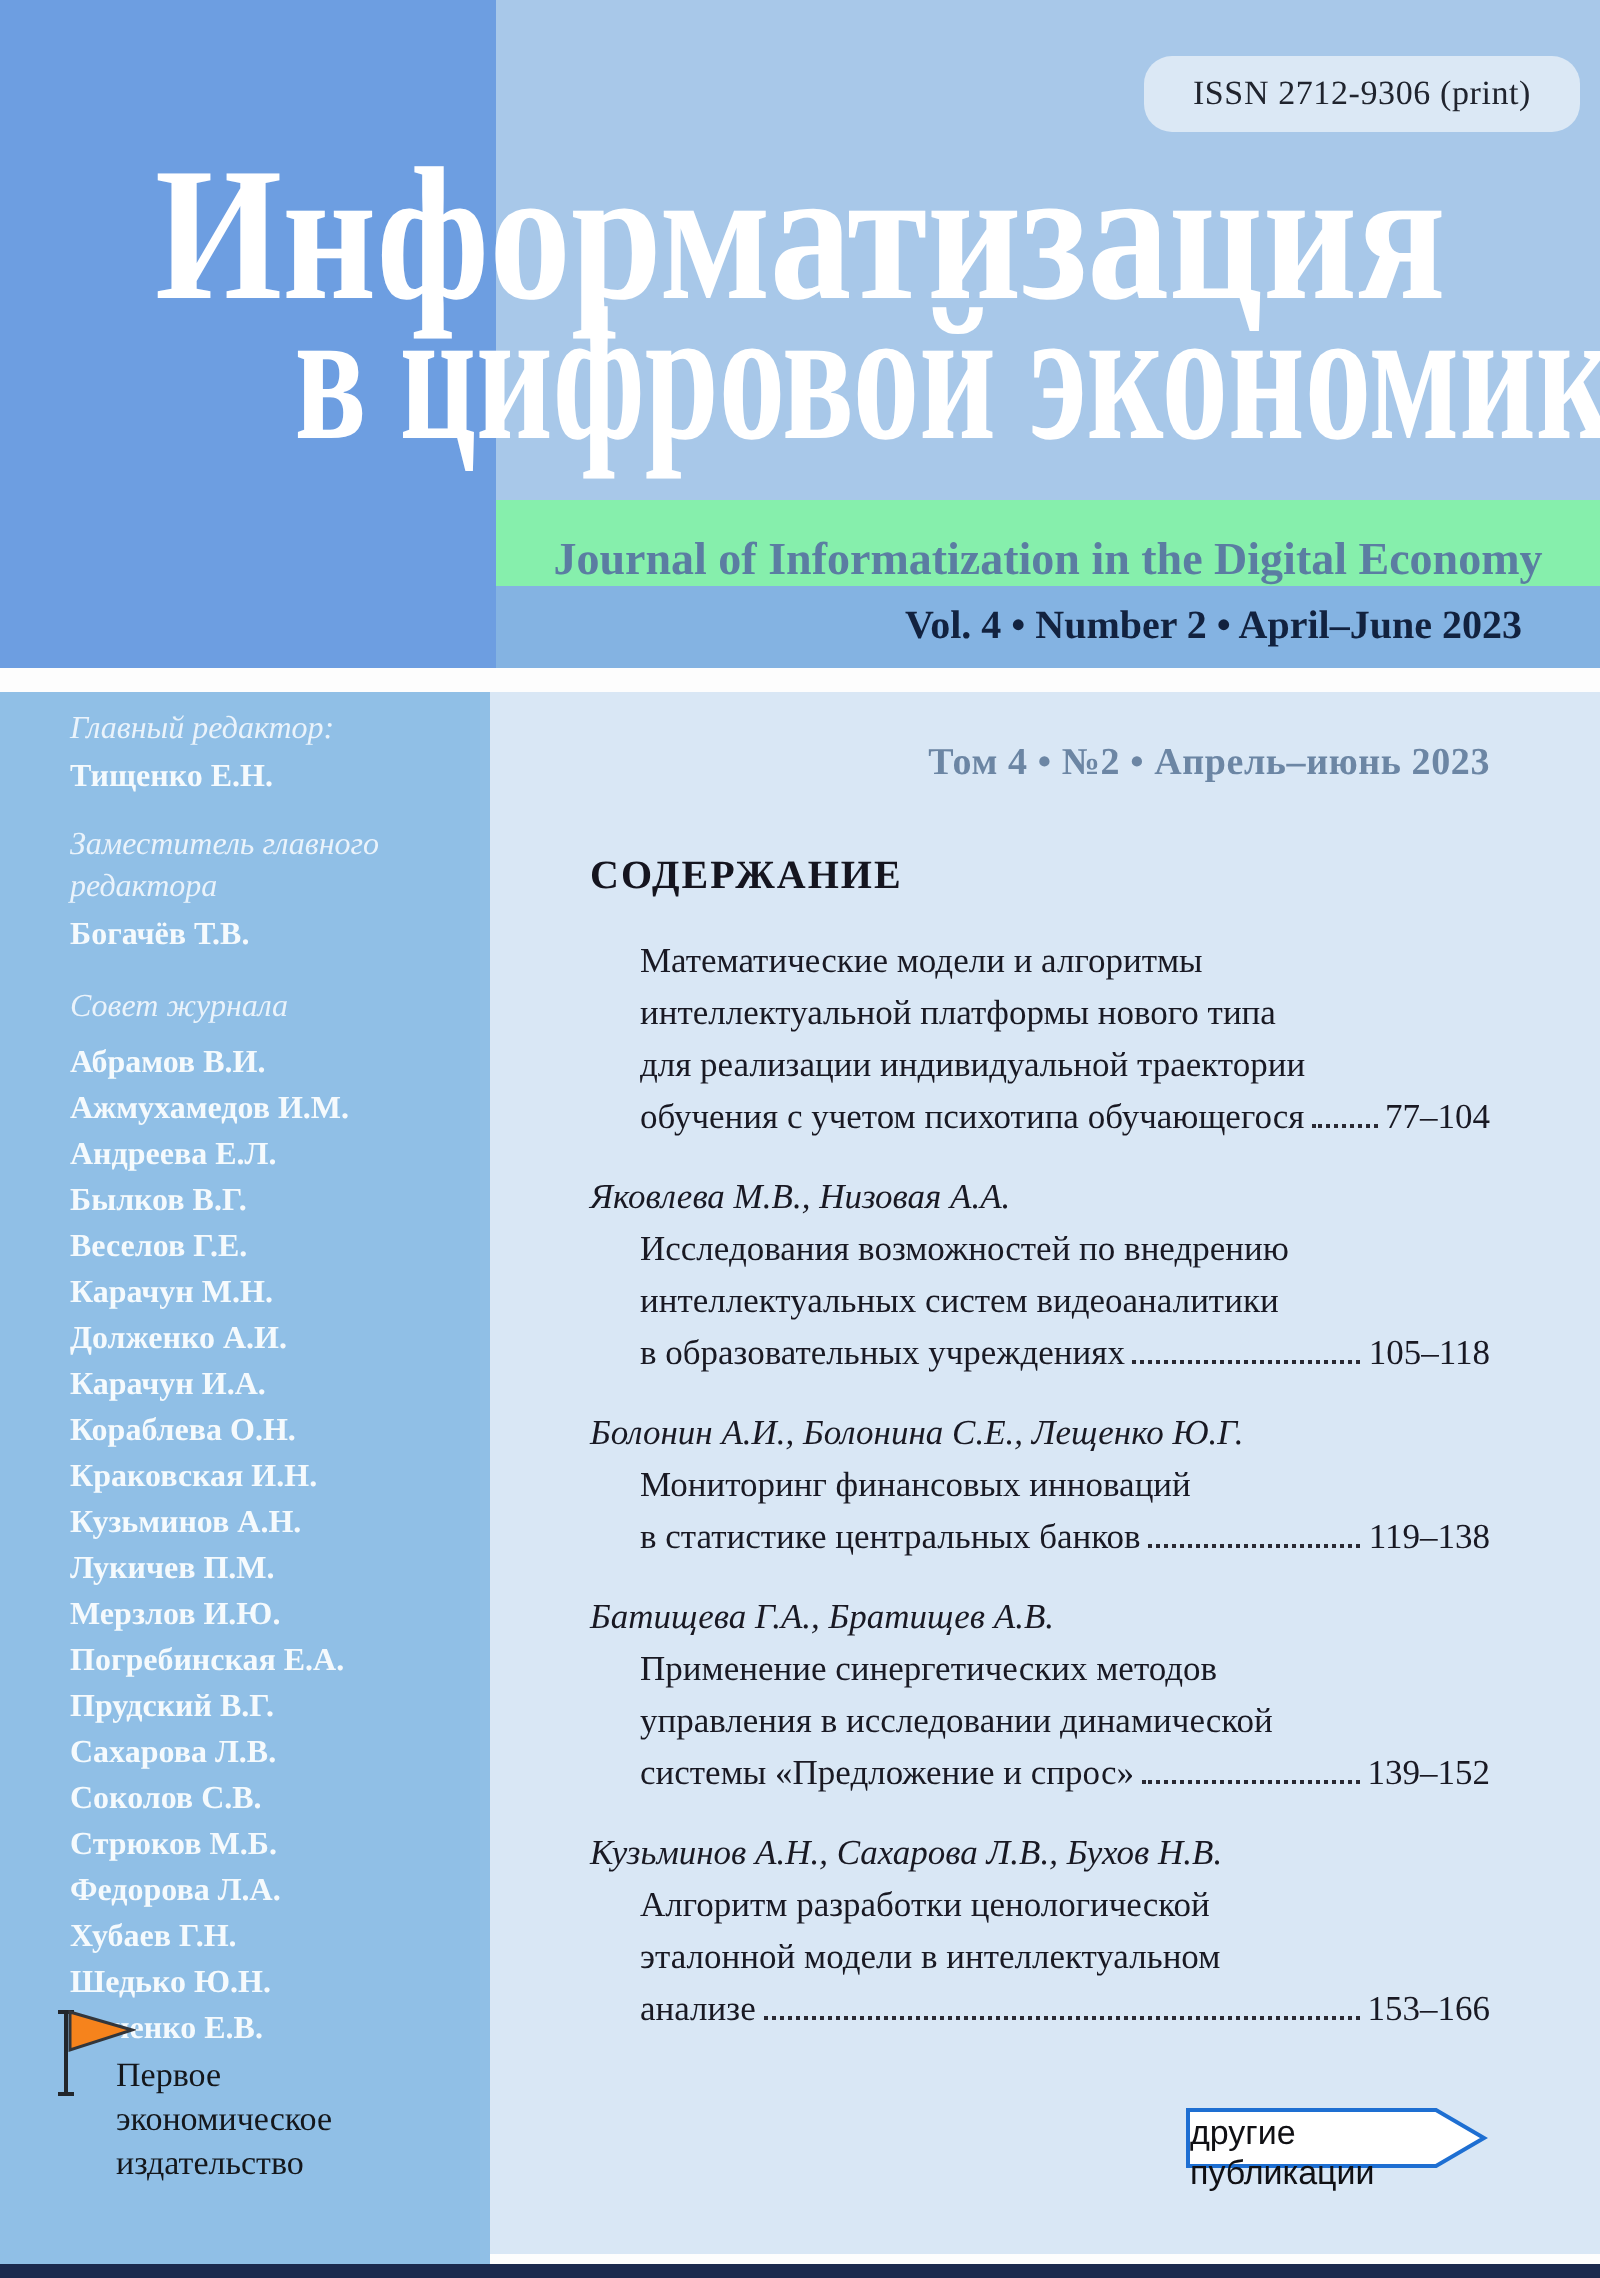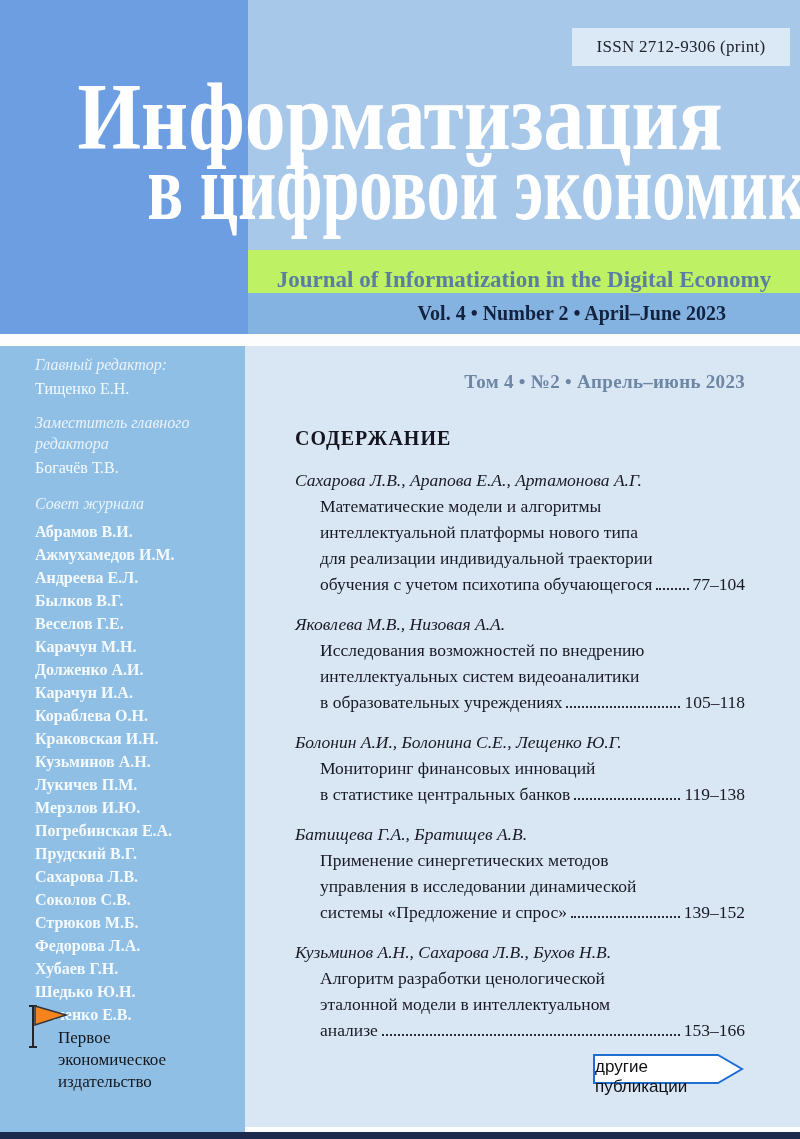--- a/index.html
+++ b/index.html
@@ -6,46 +6,46 @@
   body{
     width:800px;height:1139px;position:relative;background:#fdfdfd;
     font-family:"Liberation Serif",serif;overflow:hidden;
   }
   
   .block-dark{position:absolute;left:0;top:0;width:248px;height:334px;background:#6d9ee1;}
   .block-light{position:absolute;left:248px;top:0;width:552px;height:250px;background:#a8c8e9;}
   .issn-box{
     position:absolute;left:572px;top:28px;width:218px;height:38px;background:#dbe8f5;
     display:flex;align-items:center;justify-content:center;
-    font-size:17px;color:#20242e;letter-spacing:.3px;
+    font-size:17px;color:#20242e;letter-spacing:.3px;border-radius:14px;
   }
   .title-line{position:absolute;left:0;width:800px;text-align:center;color:#ffffff;
     font-weight:bold;line-height:1;white-space:nowrap;}
   .title-line .tin{display:inline-block;transform-origin:50% 50%;}
   .t1{top:70px;font-size:95px;}
   .t1 .tin{transform:scaleX(.86);}
   .t2{top:140px;font-size:95px;}
   .t2 .tin{transform:scaleX(.70);}
   .strip-journal{
-    position:absolute;left:248px;top:250px;width:552px;height:60px;background:#bef264;
+    position:absolute;left:248px;top:250px;width:552px;height:60px;background:#86efac;
     display:flex;align-items:center;justify-content:center;
     font-size:23px;font-weight:bold;color:#5b7da2;
   }
   .strip-vol{
     position:absolute;left:248px;top:293px;width:552px;height:41px;background:#84b3e2;
-    display:flex;align-items:center;justify-content:flex-end;padding-right:74px;box-sizing:border-box;
+    display:flex;align-items:center;justify-content:flex-end;padding-right:39px;box-sizing:border-box;
     font-size:20px;font-weight:bold;color:#12223f;
   }
   
   .sidebar{
     position:absolute;left:0;top:346px;width:245px;height:862px;background:#90bfe6;
     box-sizing:border-box;padding:8px 12px 0 35px;color:#f5fafd;font-size:16px;
   }
   .sb-label{font-style:italic;color:#eaf3fb;line-height:21px;}
-  .sb-name{font-weight:normal;margin-top:3px;line-height:21px;}
+  .sb-name{font-weight:bold;margin-top:3px;line-height:21px;}
   .sb-deputy{margin-top:13px;}
   .sb-council-label{margin-top:15px;}
   .council{margin-top:6px;}
   .council div{font-weight:bold;line-height:23px;}
   
   .content{
     position:absolute;left:245px;top:346px;width:555px;height:781px;background:#d9e7f5;
     box-sizing:border-box;padding:25px 55px 0 50px;color:#191923;
   }
   .issue-ru{text-align:right;font-size:19px;font-weight:bold;color:#6c86a4;letter-spacing:.3px;}
@@ -117,21 +117,20 @@
       <div class="">Шедько Ю.Н.</div>
       <div class="">Янченко Е.В.</div>
     </div>
 </div>
 
 <div class="content">
   <div class="issue-ru">Том 4 • №2 • Апрель–июнь 2023</div>
   <div class="toc-heading">СОДЕРЖАНИЕ</div>
   <div class="toc">
       <div class="toc-entry">
-        <div class="toc-authors">Сахарова Л.В., Арапова Е.А., Артамонова А.Г.</div>
         <div class="toc-line">Математические модели и алгоритмы</div>
         <div class="toc-line">интеллектуальной платформы нового типа</div>
         <div class="toc-line">для реализации индивидуальной траектории</div>
         <div class="toc-line toc-last">
           <span>обучения с учетом психотипа обучающегося</span>
           <span class="leader"></span>
           <span class="toc-pages">77–104</span>
         </div>
       </div>
       <div class="toc-entry">

